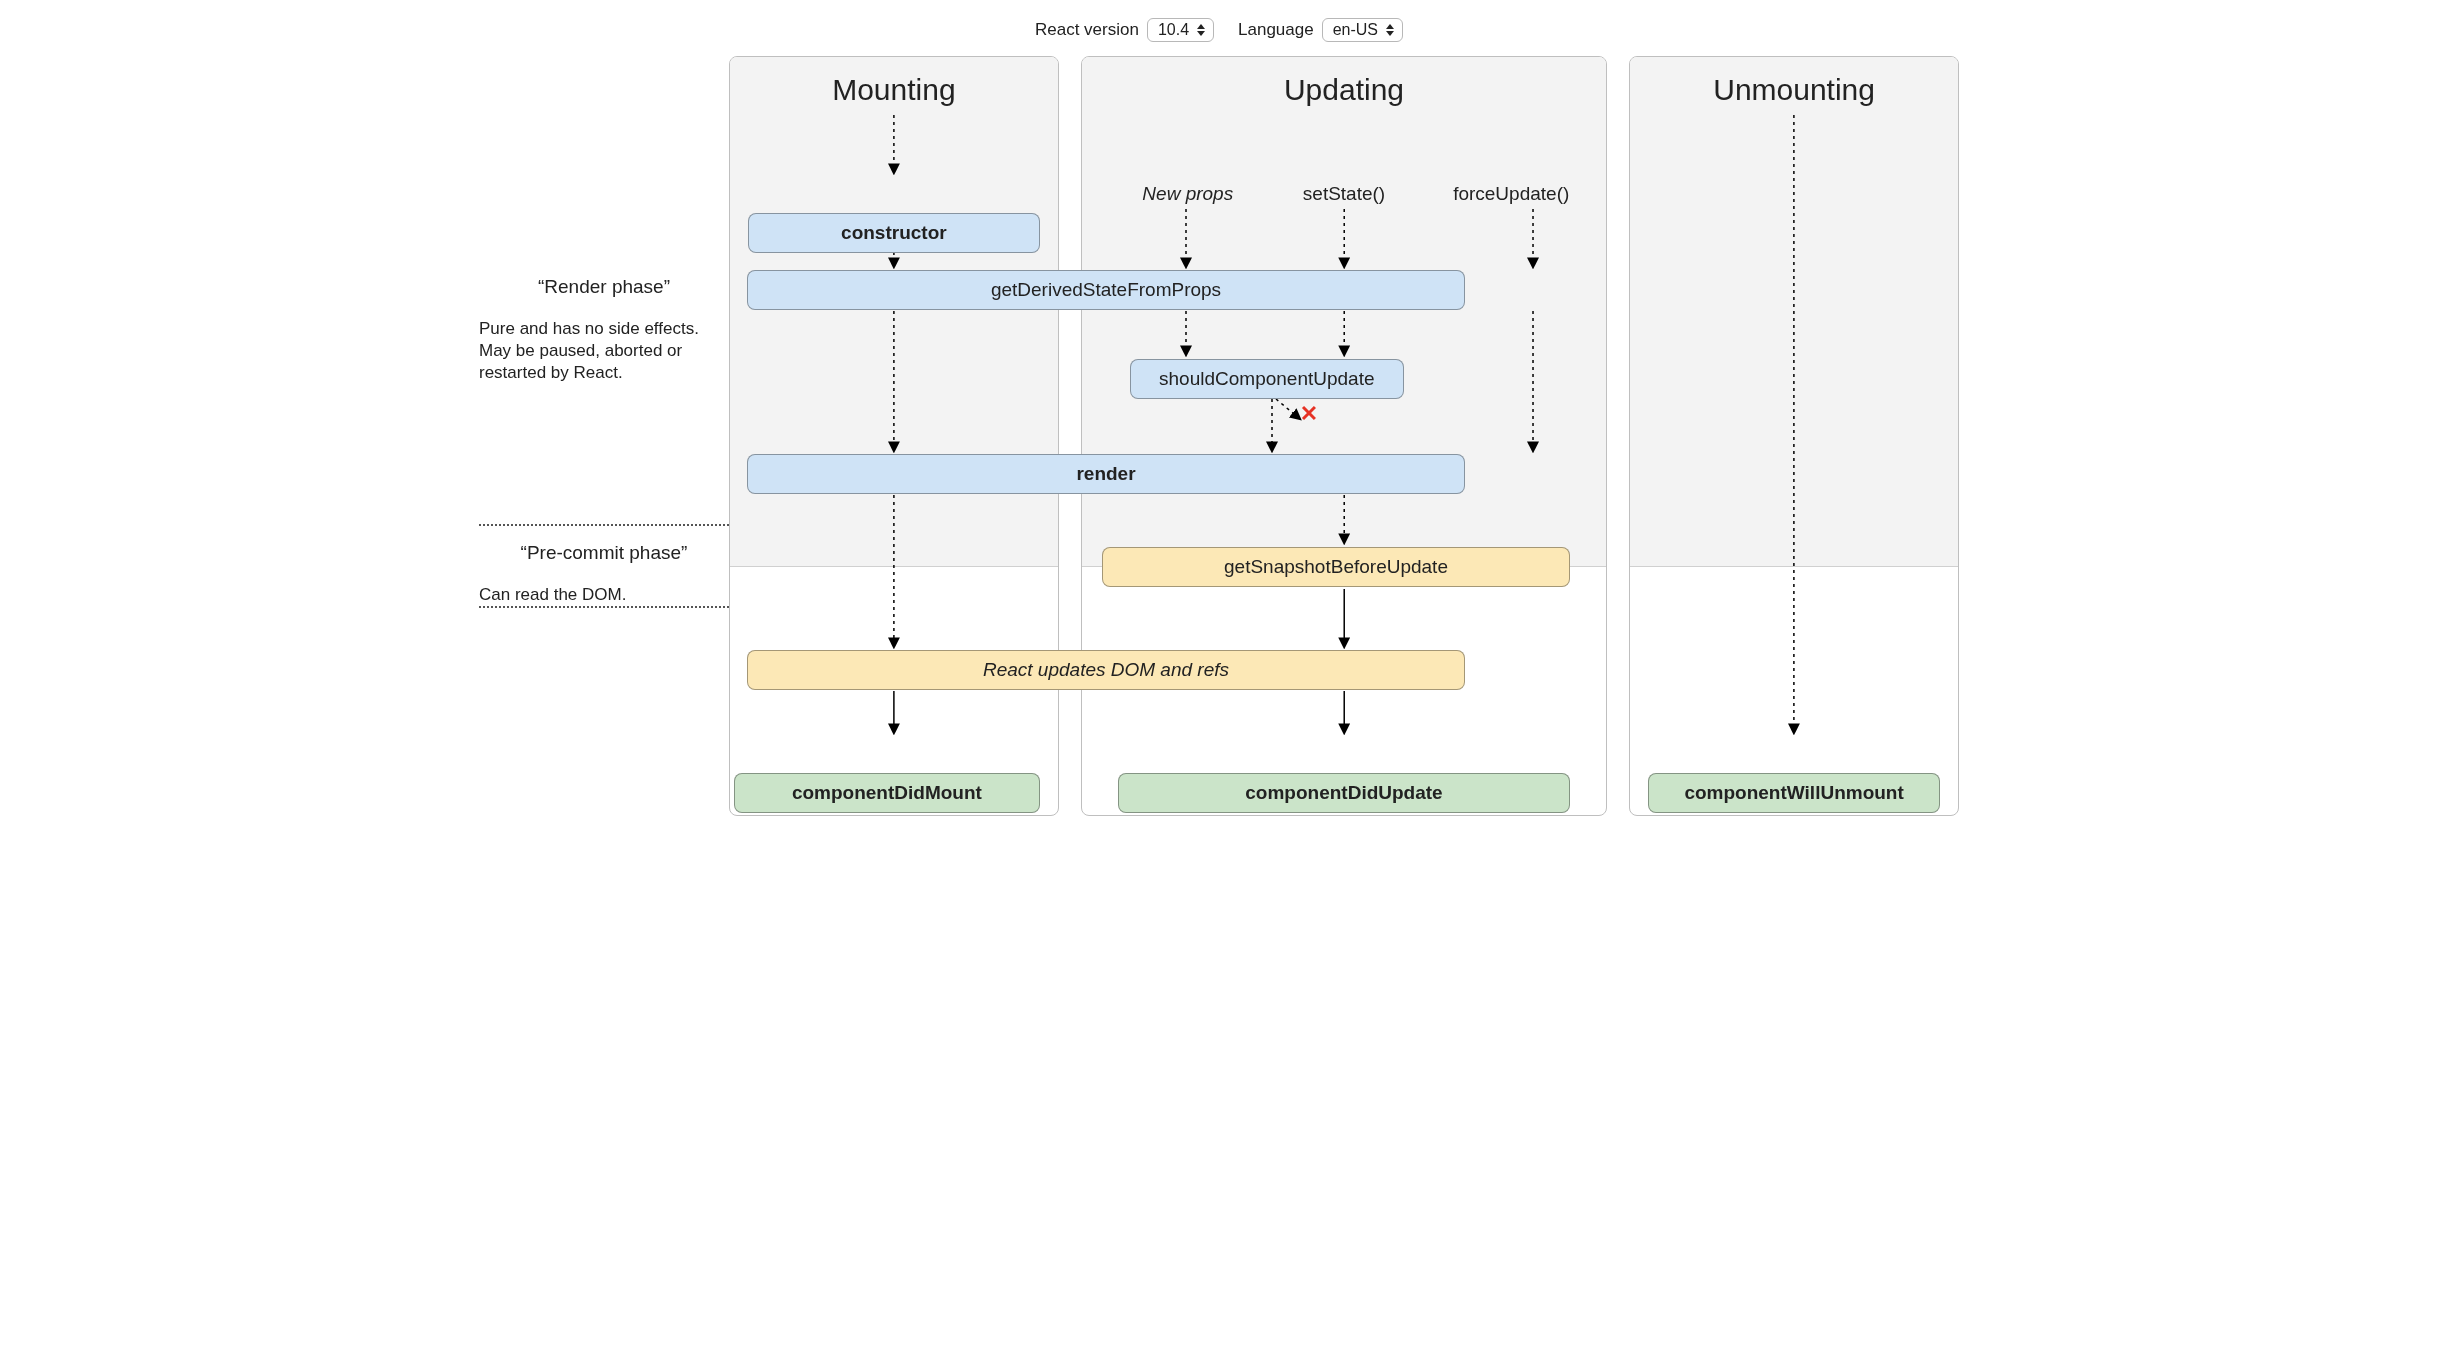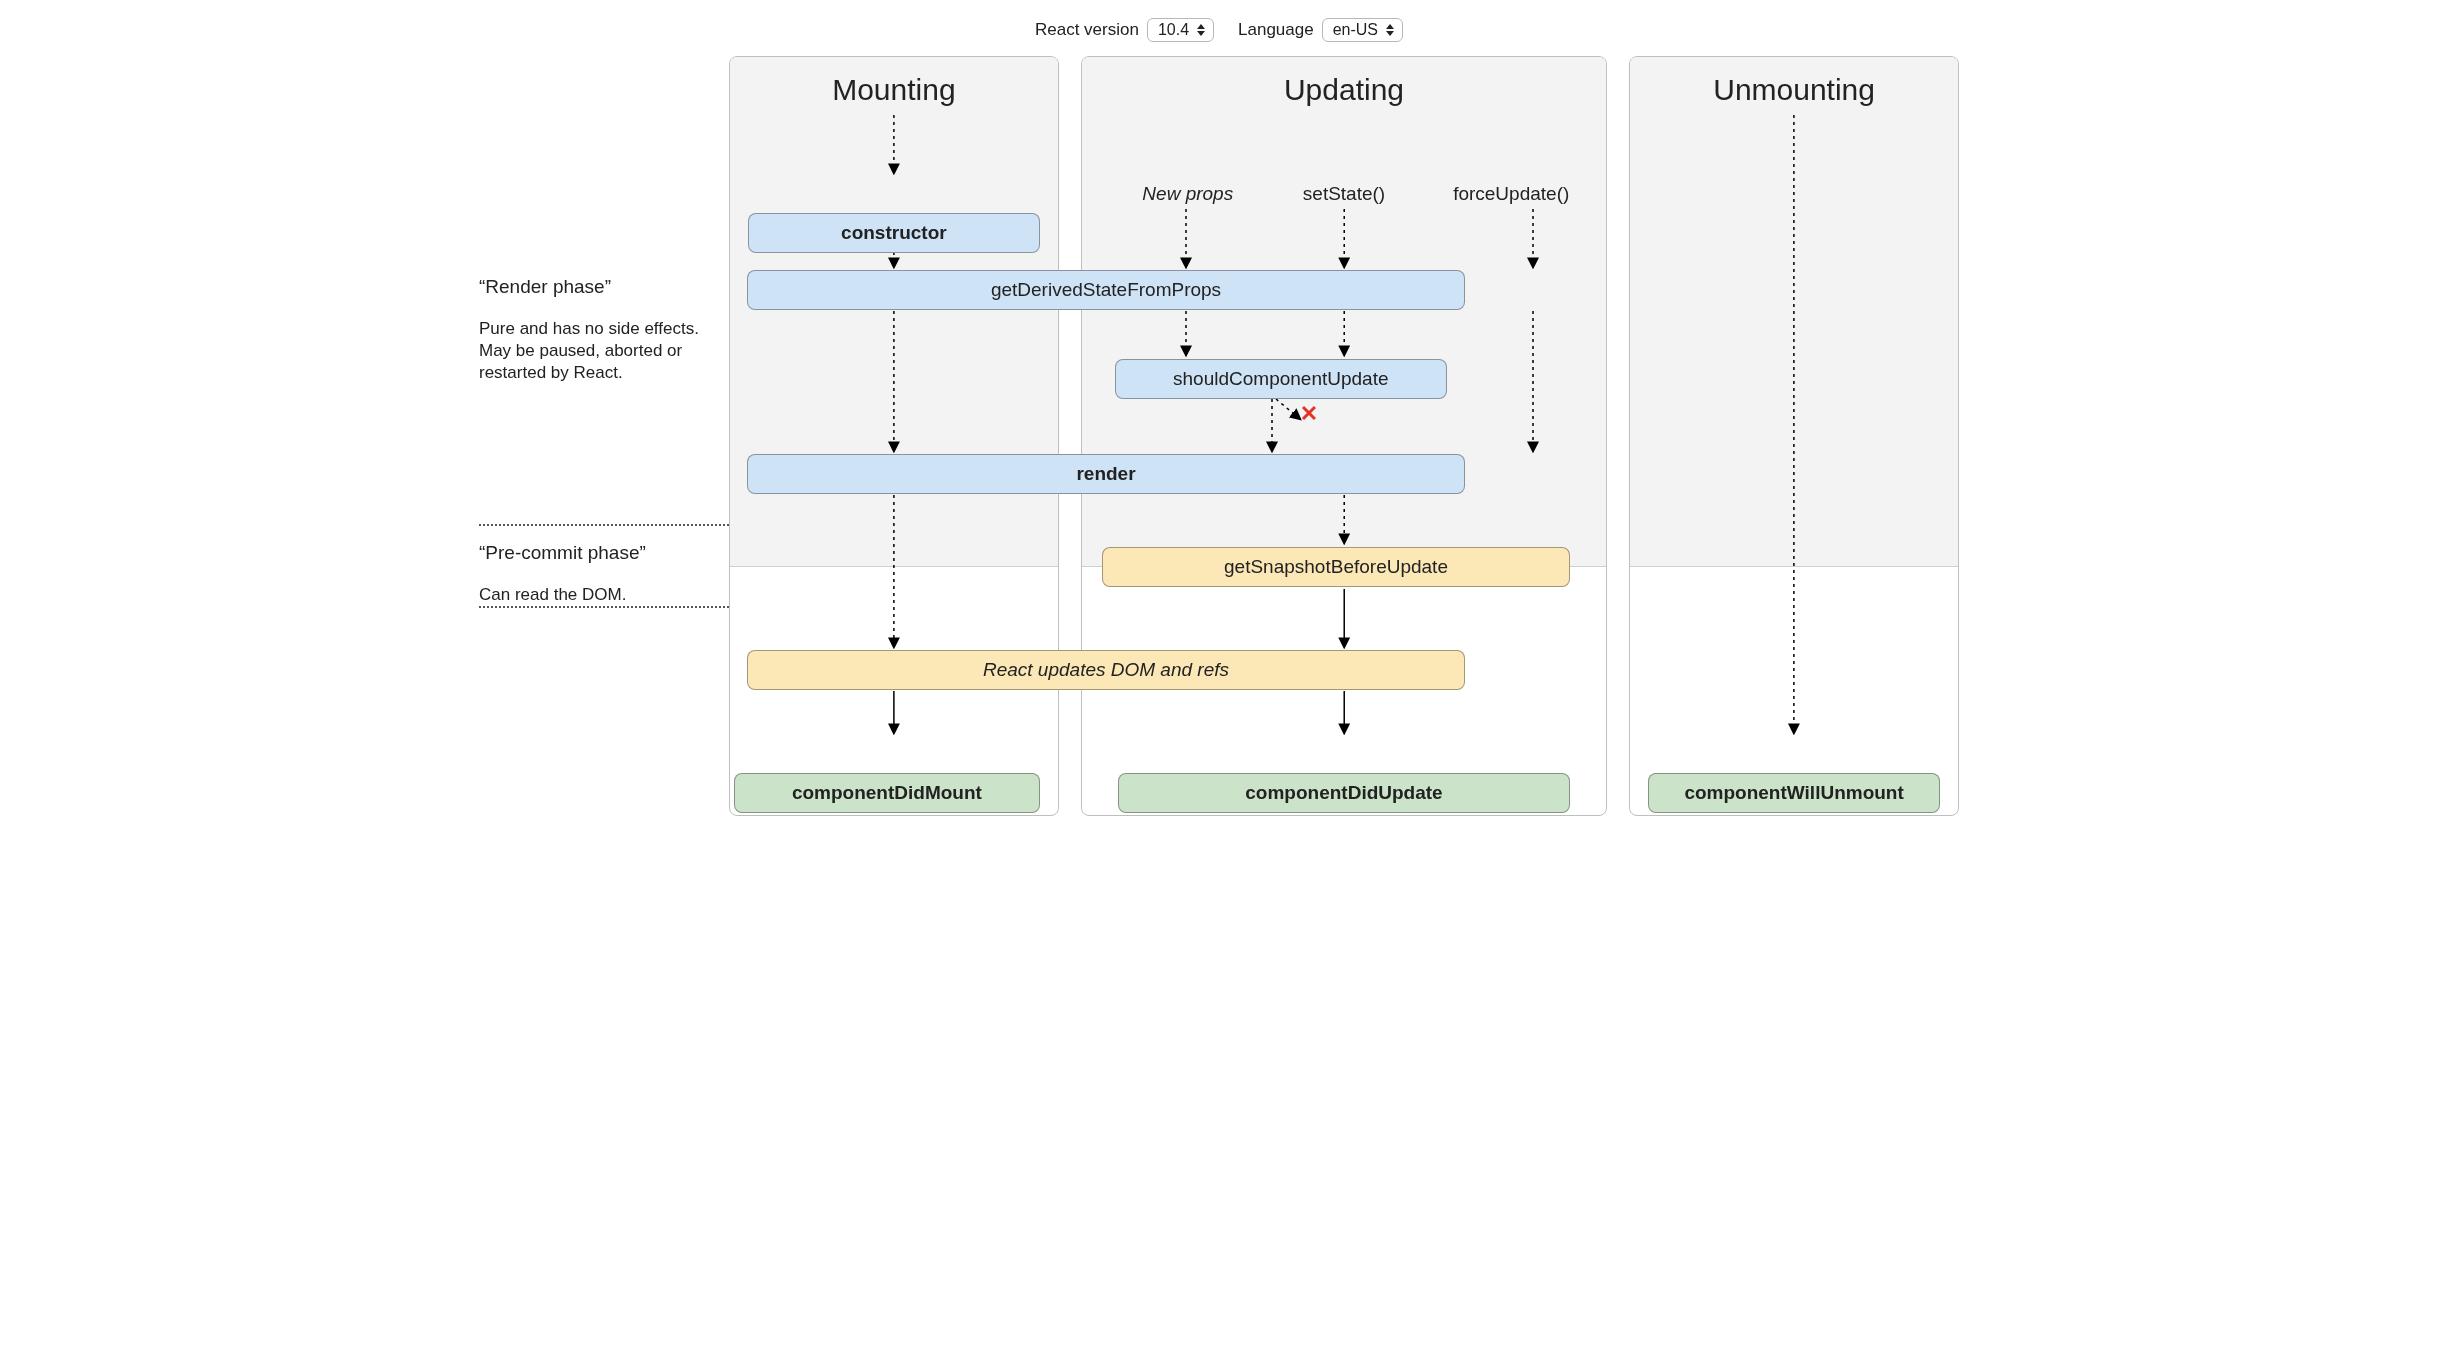--- a/index.html
+++ b/index.html
@@ -45,21 +45,21 @@
     position: relative;
     width: 100%;
     height: 760px;
   }
 
   
   .side {
     position: absolute; left: 0; width: 250px;
     font-size: 17px; color: #222;
   }
-  .side .h { font-size: 19px; }
+  .side .h { font-size: 19px; text-align: center; }
   .side .h::before { content: "“"; }
   .side .h::after  { content: "”"; }
   .side .d { margin-top: 20px; line-height: 1.3; }
   .side hr {
     border: none; border-top: 2px dotted #555; margin: 0;
   }
 
   .columns {
     position: absolute; left: 250px; top: 0; right: 0; bottom: 0;
     display: flex; gap: 22px;
@@ -201,21 +201,21 @@
         <div class="trigger ital" style="left:36px; top:126px">
           <span>New props</span>
         </div>
         <div class="trigger" style="left:50%; transform:translateX(-50%); top:126px">
           <span>setState()</span>
         </div>
         <div class="trigger" style="right:20px; top:126px; width:150px">
           <span>forceUpdate()</span>
         </div>
 
-        <div class="box blue" style="left:33px; width:332px; top:302px">
+        <div class="box blue" style="left:48px; width:274px; top:302px">
           <span>shouldComponentUpdate</span>
         </div>
 
         <div class="box yellow" style="left:20px; right:36px; top:490px">
           <span>getSnapshotBeforeUpdate</span>
         </div>
         <div class="box green bold" style="left:36px; right:36px; top:680px">
           <span>componentDidUpdate</span>
         </div>
 

